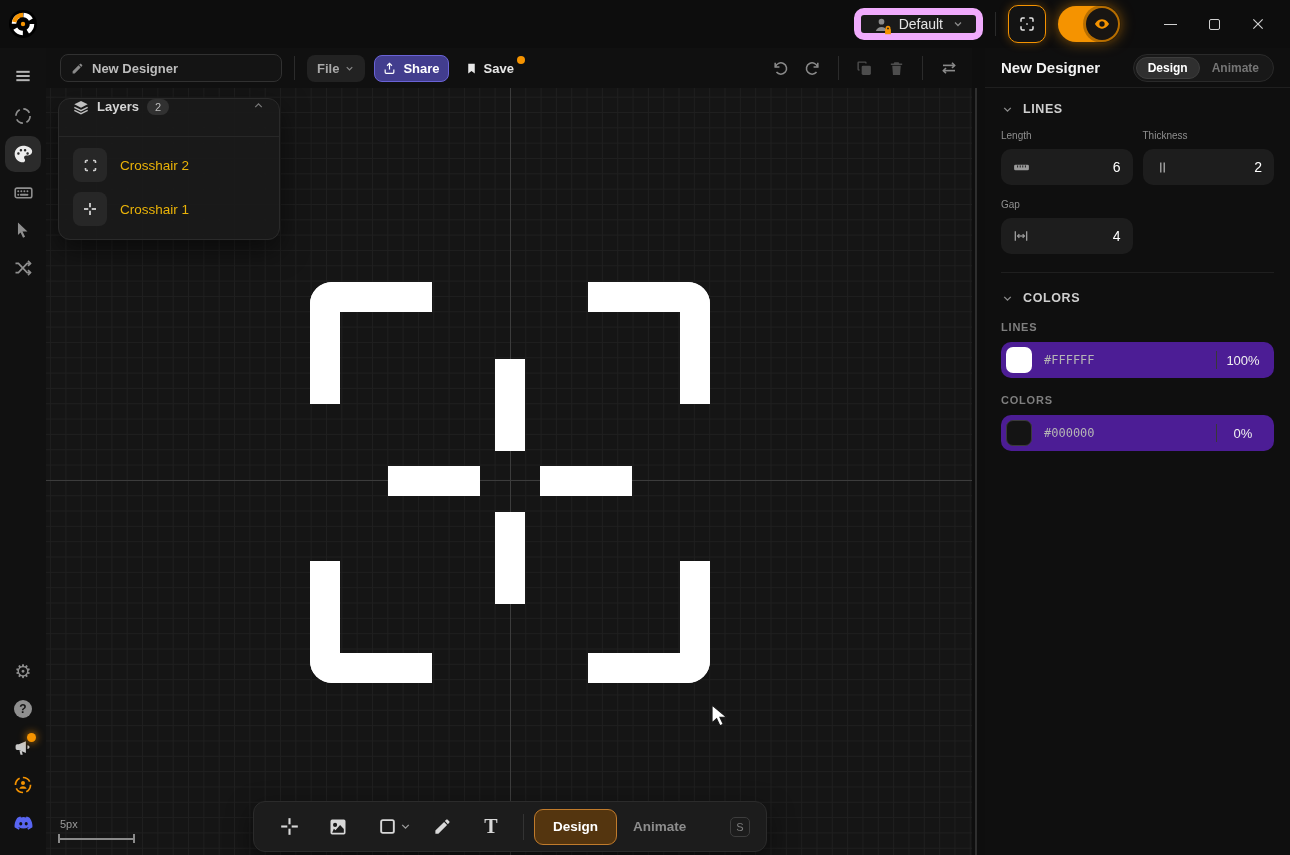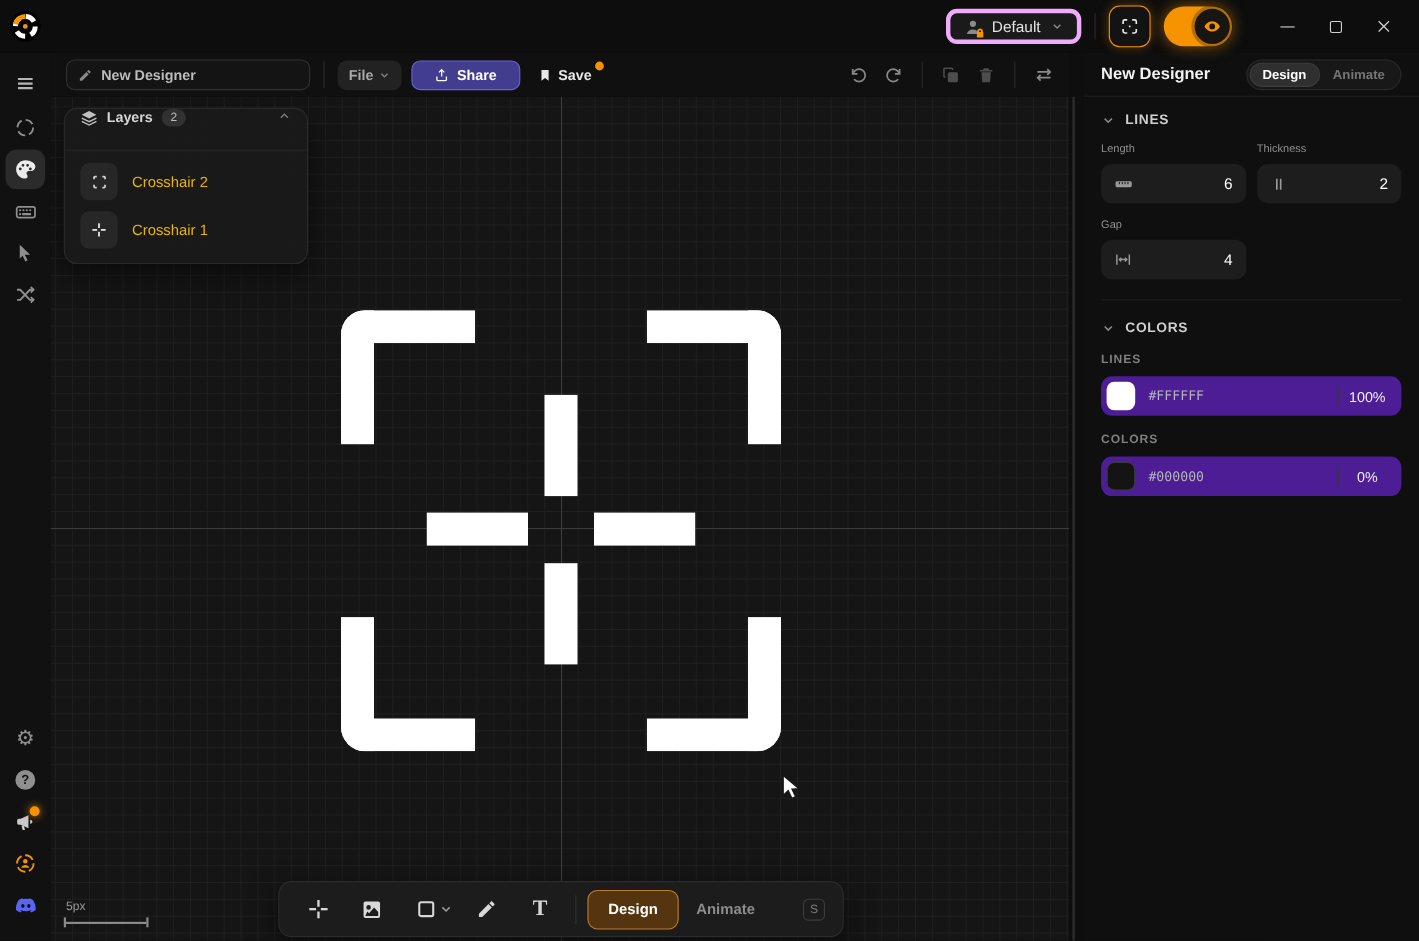--- a/index.html
+++ b/index.html
@@ -6,21 +6,21 @@
   html,body { width:1290px; height:855px; overflow:hidden; background:#0d0d0d;
               font-family:"Liberation Sans", sans-serif; color:#ddd; }
   svg { display:block; }
 
   
   .topbar { position:absolute; left:0; top:0; width:1290px; height:48px;
             display:flex; align-items:center; background:#0d0d0d; z-index:30; }
   .logo { width:30px; height:30px; margin-left:8px; }
   .topbar-right { margin-left:auto; display:flex; align-items:center; gap:12px; padding-right:10px; }
   .profile-btn { height:32px; display:flex; align-items:center; gap:9px; padding:0 12px;
-                 background:#1a1a1a; border:4px solid #f0abfc; border-radius:10px; cursor:pointer; }
+                 background:#1a1a1a; border:7px solid #f0abfc; border-radius:10px; cursor:pointer; }
   .profile-btn .plabel { font-size:14px; color:#e3e3e3; }
   .tb-divider { width:1px; height:24px; background:#2a2a2a; }
   .scan-btn { width:38px; height:38px; border-radius:10px; background:#131313;
               border:1.5px solid #f59300; display:flex; align-items:center; justify-content:center;
               box-shadow:0 0 10px rgba(245,147,0,.35); }
   .eye-toggle { width:62px; height:36px; border-radius:999px; background:#f59300; position:relative;
                 box-shadow:0 0 14px rgba(245,147,0,.55); }
   .eye-knob { position:absolute; right:2px; top:2px; width:32px; height:32px; border-radius:50%;
               background:#181512; display:flex; align-items:center; justify-content:center;
               box-shadow:0 0 0 3px rgba(0,0,0,.25); }
@@ -45,21 +45,21 @@
 
   
   .main-header { position:absolute; left:46px; top:48px; width:926px; height:40px; background:#101010;
                  display:flex; align-items:center; padding:0 14px; z-index:10; }
   .name-input { width:222px; height:28px; border:1px solid #313131; border-radius:8px; background:#141414;
                 display:flex; align-items:center; gap:8px; padding:0 10px; color:#bdbdbd;
                 font-size:13px; font-weight:bold; }
   .hd-divider { width:1px; height:24px; background:#2b2b2b; margin:0 12px; }
   .file-btn { height:27px; display:flex; align-items:center; gap:5px; padding:0 10px; background:#222222;
               border-radius:8px; color:#a9a9a9; font-size:13px; font-weight:bold; }
-  .share-btn { height:27px; display:flex; align-items:center; gap:7px; padding:0 20px; margin-left:9px;
+  .share-btn { height:27px; display:flex; align-items:center; gap:7px; padding:0 8px; margin-left:9px;
                background:#423d8e; border:1px solid #6a63d6; border-radius:8px; color:#fff;
                font-size:13px; font-weight:bold; }
   .save-btn { height:27px; display:flex; align-items:center; gap:6px; padding:0 10px; margin-left:6px;
               color:#e8e8e8; font-size:13px; font-weight:bold; position:relative; }
   .save-dot { position:absolute; top:1px; right:-1px; width:8px; height:8px; border-radius:50%; background:#f59300; }
   .hd-actions { margin-left:auto; display:flex; align-items:center; gap:15px; }
   .hd-ic { color:#8a8a8a; }
   .hd-ic.dim { color:#4d4d4d; }
 
   

